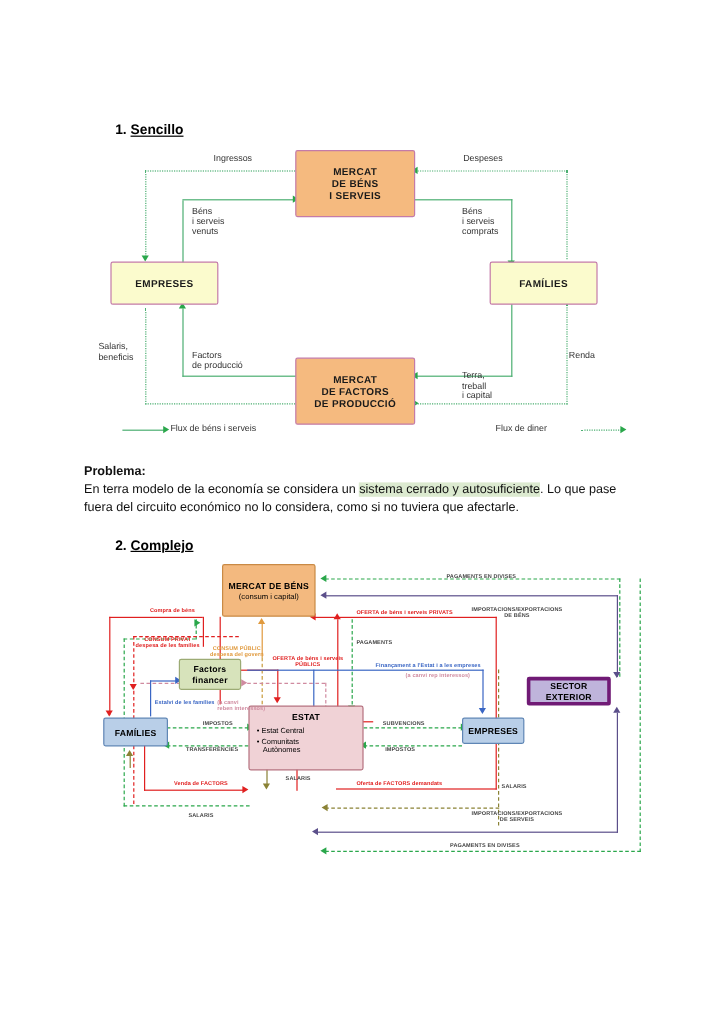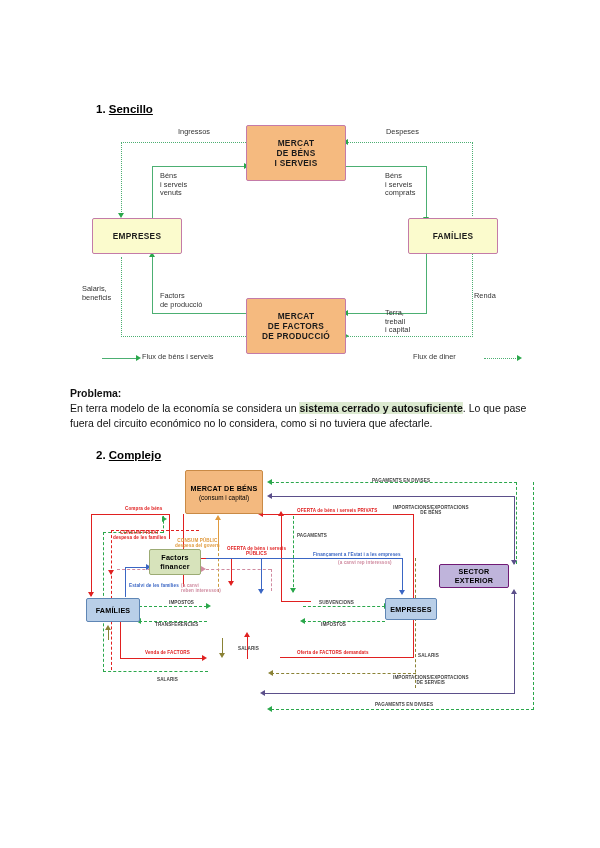--- a/index.html
+++ b/index.html
@@ -23,21 +23,21 @@
   }
   .ol-item .num{font-weight:bold;}
   .ol-item .txt{text-decoration:underline;}
   #item1{left:96px;top:103px;}
   #item2{left:96px;top:449px;}
 
   .prose{position:absolute;left:70px;font-size:10.5px;line-height:15px;color:#111;}
   #prob-label{top:386px;font-weight:bold;}
   #prob-l1{top:401px;white-space:nowrap;}
   #prob-l2{top:416px;white-space:nowrap;}
-  .hl{background:#dcead0;font-weight:bold;}
+  .hl{background:#dcead0;font-weight:normal;}
 
   
   .diagram{position:absolute;}
   .node{
     position:absolute;box-sizing:border-box;
     display:flex;flex-direction:column;align-items:center;justify-content:center;
     text-align:center;font-weight:bold;
   }
   .ln{position:absolute;}           
   .lbl{position:absolute;white-space:pre;line-height:1.15;}
@@ -293,30 +293,36 @@
     <div class="node" style="left:110px;top:0px;width:78px;height:44px;background:#f3b97f;border:1px solid #c98a45;">
       <span class="t">MERCAT DE BÉNS</span>
       <span style="font-size:6.4px;font-weight:normal;margin-top:1px;">(consum i capital)</span>
     </div>
 
     <div class="node" style="left:74px;top:79px;width:52px;height:26px;background:#d7e3bb;border:1px solid #9cab74;">
       <span class="t">Factors</span>
       <span class="t">financer</span>
     </div>
 
+    <div class="node" style="left:132px;top:118px;width:96px;height:54px;background:#f0d2d6;border:1px solid #b5717f;align-items:flex-start;padding:4px 6px;justify-content:flex-start;">
+      <span class="t" style="width:100%;text-align:center;">ESTAT</span>
+      <span style="font-size:6.2px;font-weight:normal;margin-top:4px;">• <span>Estat Central</span></span>
+      <span style="font-size:6.2px;font-weight:normal;margin-top:2px;">• <span>Comunitats</span></span>
+      <span style="font-size:6.2px;font-weight:normal;margin-left:5px;">Autònomes</span>
+    </div>
 
     <div class="node" style="left:11px;top:128px;width:54px;height:24px;background:#b9cfe8;border:1px solid #5f86b5;">
       <span class="t">FAMÍLIES</span>
     </div>
 
     <div class="node" style="left:310px;top:128px;width:52px;height:22px;background:#b9cfe8;border:1px solid #5f86b5;">
       <span class="t">EMPRESES</span>
     </div>
 
-    <div class="node" style="left:364px;top:94px;width:70px;height:24px;background:#bfb4db;border:1px solid #701a75;">
+    <div class="node" style="left:364px;top:94px;width:70px;height:24px;background:#bfb4db;border:3px solid #701a75;">
       <span class="t">SECTOR EXTERIOR</span>
     </div>
 
 
     <div class="lbl c-red" style="left:50px;top:36px;">Compra de béns</div>
     <div class="lbl c-red" style="left:38px;top:60px;text-align:center;">CONSUM PRIVAT
 despesa de les famílies</div>
     <div class="lbl c-org" style="left:100px;top:68px;text-align:center;">CONSUM PÚBLIC
 despesa del govern</div>
     <div class="lbl c-red" style="left:152px;top:76px;text-align:center;">OFERTA de béns i serveis

